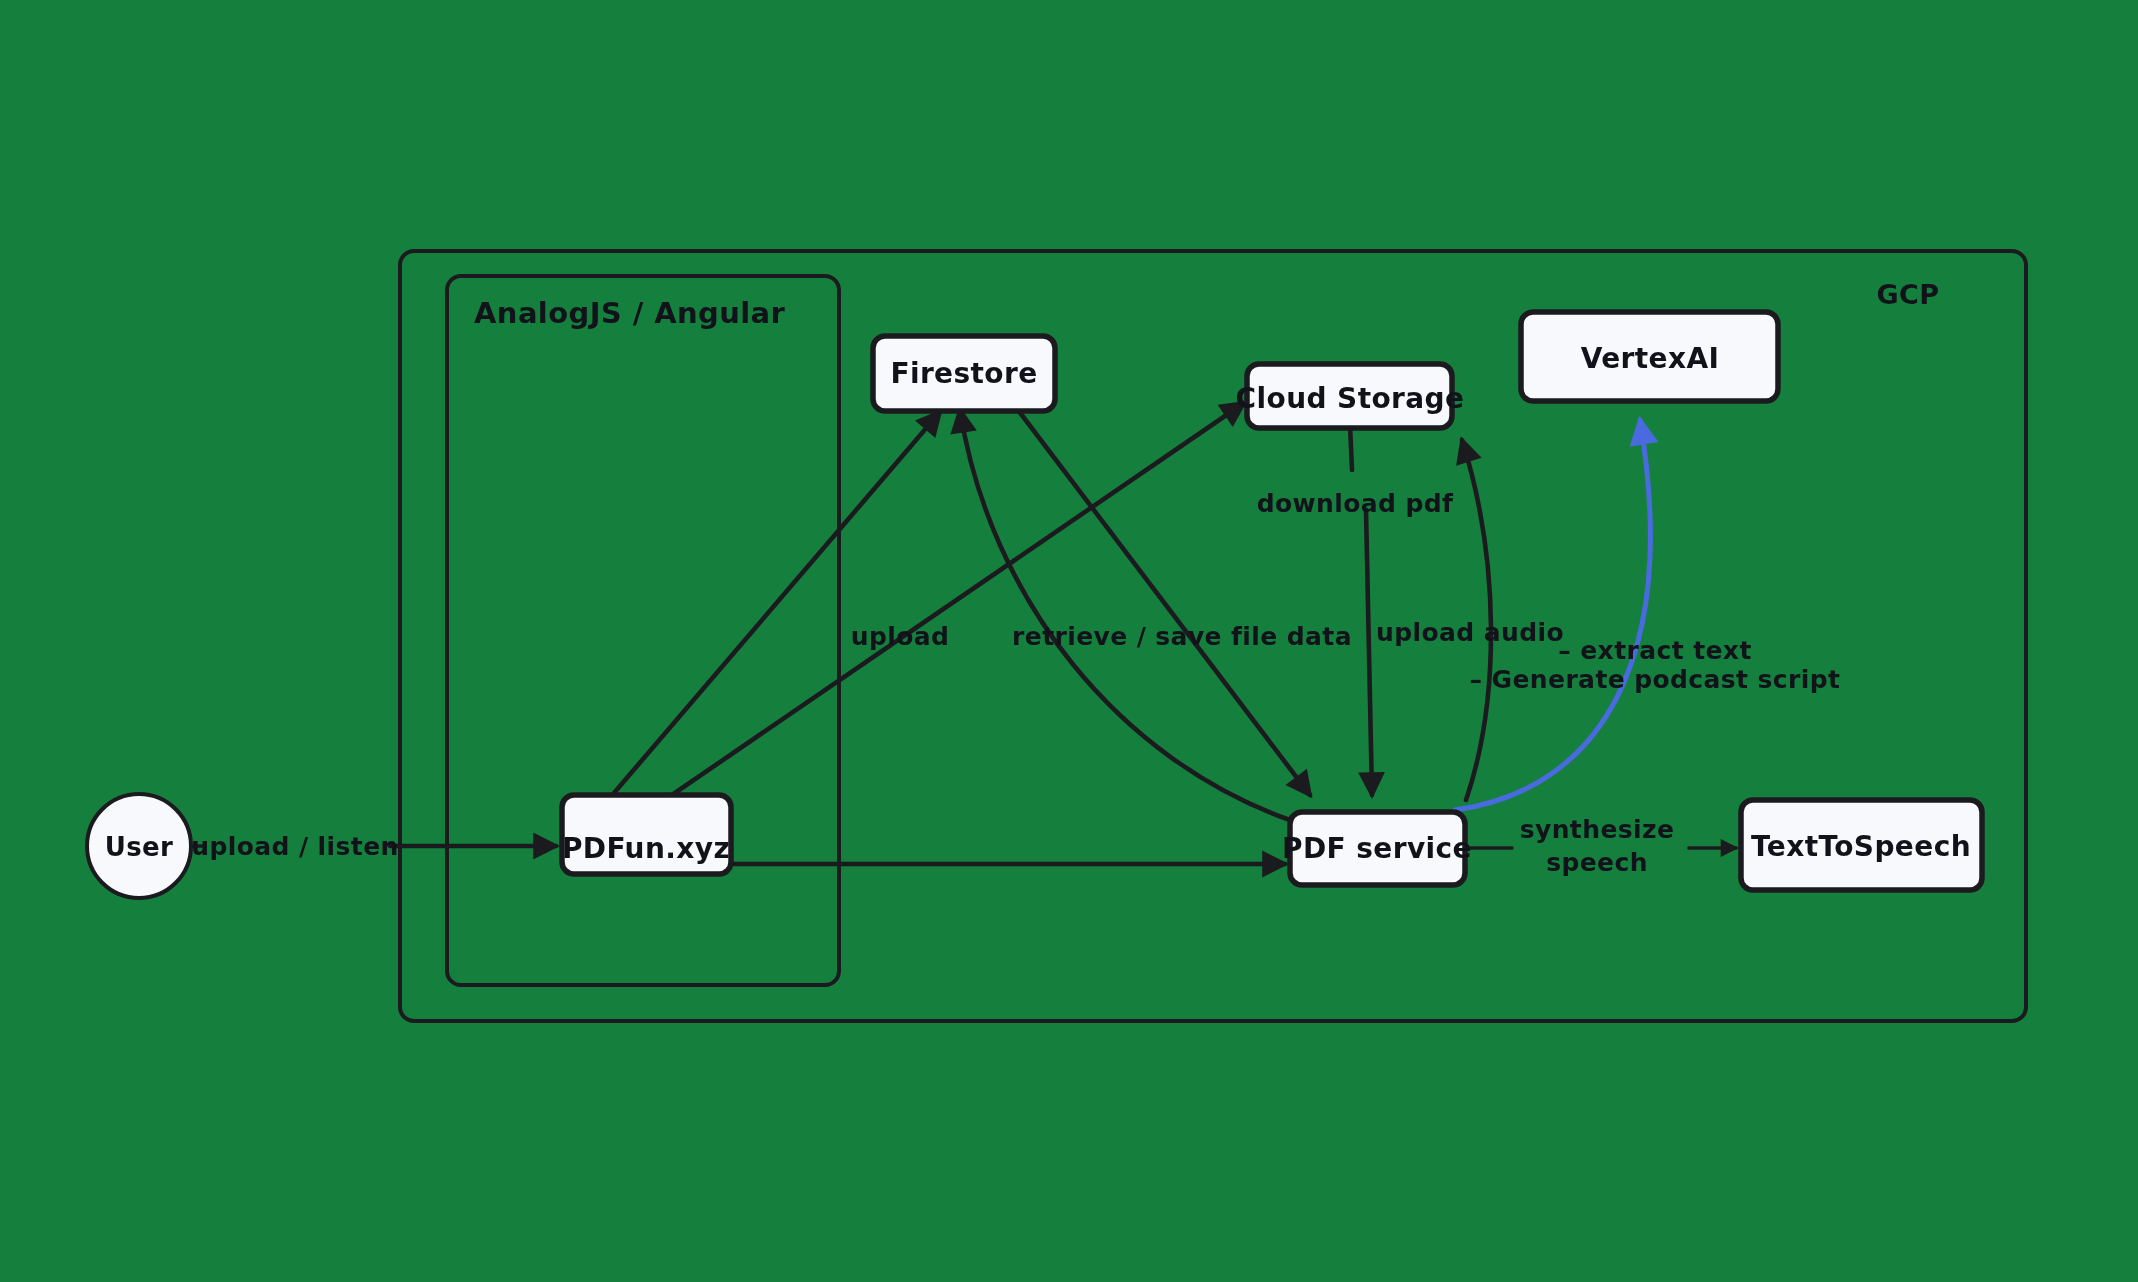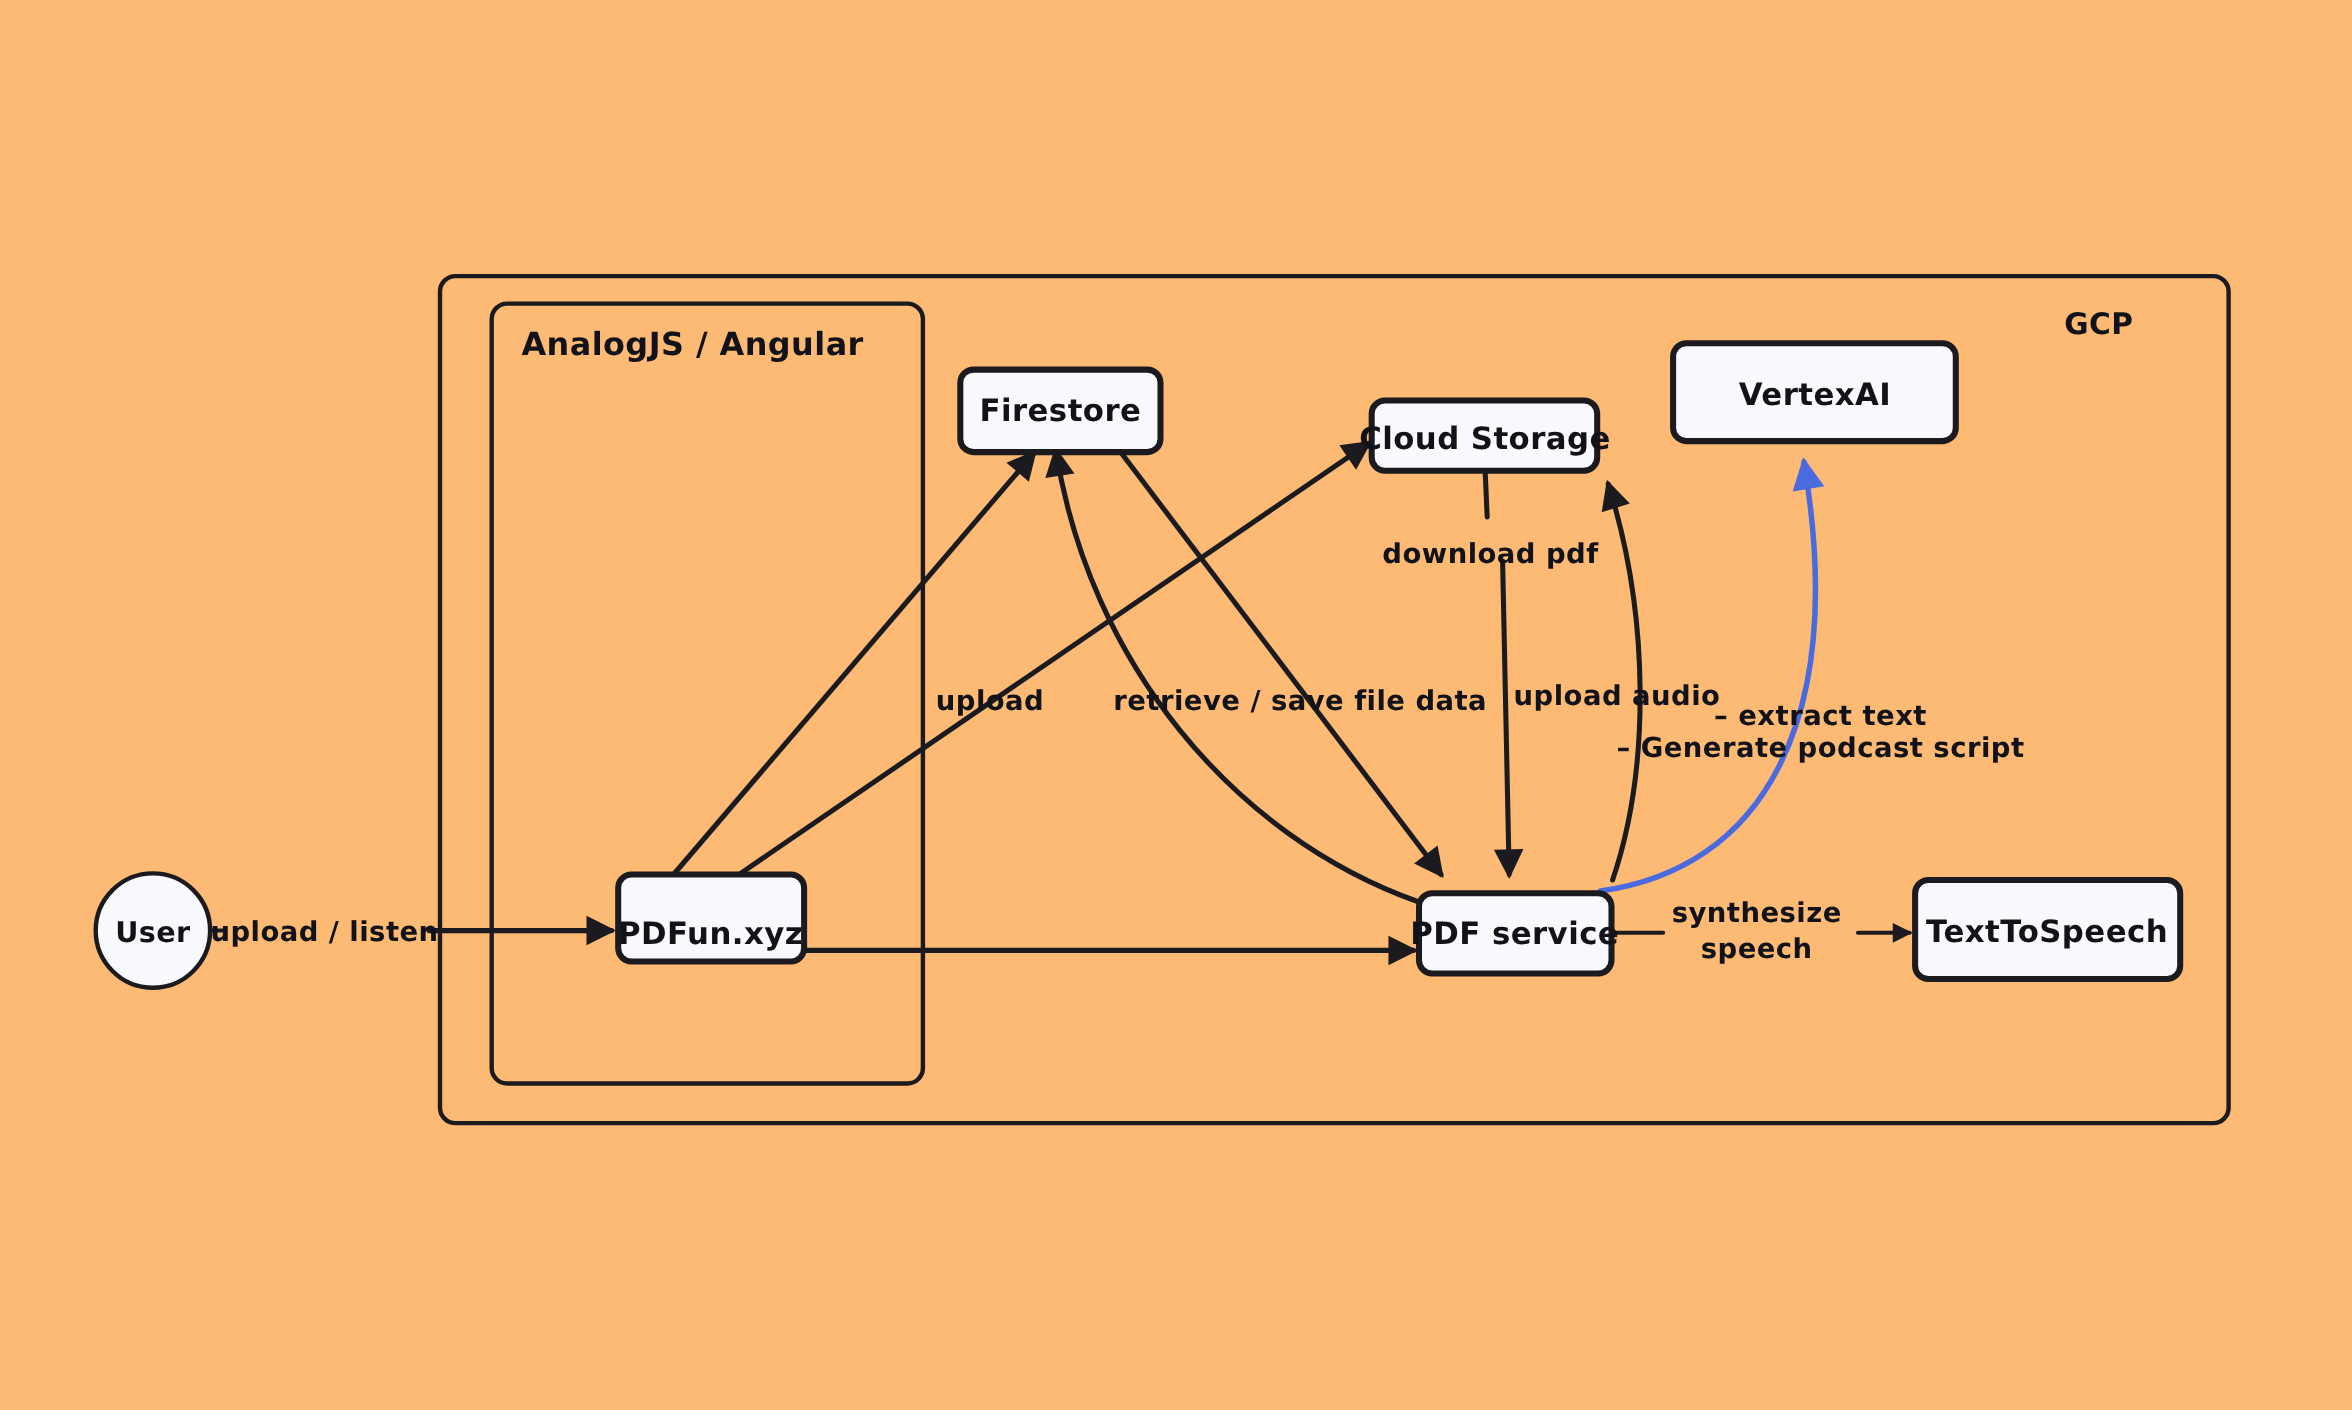--- a/index.html
+++ b/index.html
@@ -11,21 +11,21 @@
   body {
     width: 2138px;
     height: 1282px;
     overflow: hidden;
     font-family: "DejaVu Sans", sans-serif;
   }
   #diagram-root {
     position: relative;
     width: 2138px;
     height: 1282px;
-    background: #fdba74;
+    background: #15803d;
   }
   svg#arch-svg {
     position: absolute;
     left: 0;
     top: 0;
     width: 2138px;
     height: 1282px;
     display: block;
   }
   .node-rect {

